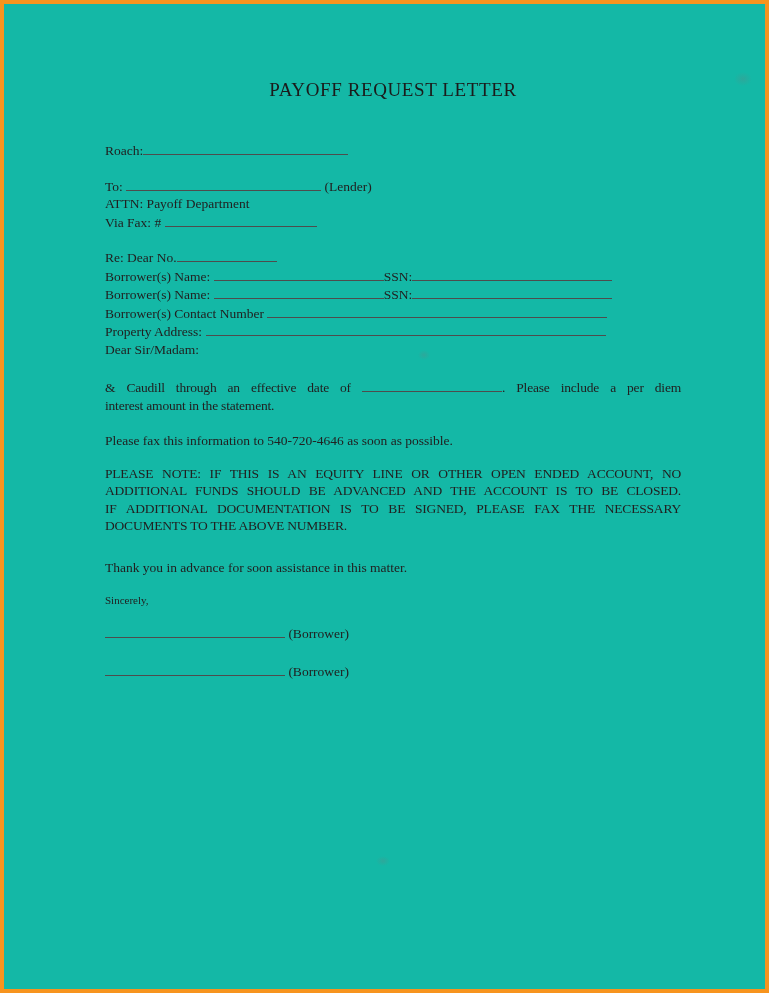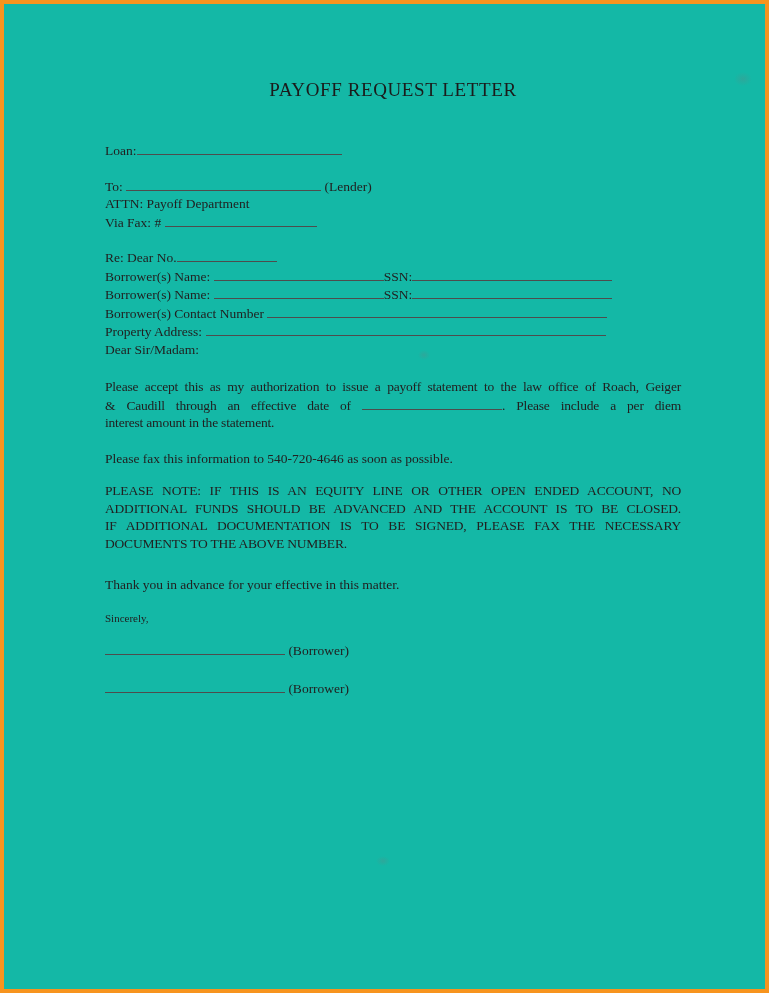--- a/index.html
+++ b/index.html
@@ -78,21 +78,21 @@
 <div class="page">
   <div class="smudge smudge-1"></div>
   <div class="smudge smudge-2"></div>
   <div class="smudge smudge-3"></div>
 
   <div class="content">
 
     <h1 class="doc-title">PAYOFF REQUEST LETTER</h1>
 
     <div class="row row-date">
-      <span>Loan:</span><span class="blank w-date"></span>
+      <span>Roach:</span><span class="blank w-date"></span>
     </div>
 
     <div class="block-to">
       <div class="row">
         <span>To:</span>
         <span class="blank w-to"></span>
         <span>(Lender)</span>
       </div>
       <div class="row">ATTN: Payoff Department</div>
       <div class="row">
@@ -119,42 +119,41 @@
       </div>
       <div class="row">
         <span>Property Address:</span>
         <span class="blank w-property"></span>
       </div>
     </div>
 
     <div class="salutation">Dear Sir/Madam:</div>
 
     <div class="para">
-      <div class="pline">Please accept this as my authorization to issue a payoff statement to the law office of Roach, Geiger</div>
       <div class="pline">
         <span>&amp; Caudill through an effective date of</span>
         <span class="blank w-effdate"></span><span>.  Please include a per diem</span>
       </div>
       <div class="pline pline-last">interest amount in the statement.</div>
     </div>
 
     <div class="fax-line">
       <span>Please fax this information to</span>
       <span>540-720-4646</span>
       <span>as soon as possible.</span>
     </div>
 
     <div class="para note">
         <div class="pline">PLEASE NOTE:  IF THIS IS AN EQUITY LINE OR OTHER OPEN ENDED ACCOUNT, NO</div>
         <div class="pline">ADDITIONAL FUNDS SHOULD BE ADVANCED AND THE ACCOUNT IS TO BE CLOSED.</div>
         <div class="pline">IF ADDITIONAL DOCUMENTATION IS TO BE SIGNED, PLEASE FAX THE NECESSARY</div>
         <div class="pline pline-last">DOCUMENTS TO THE ABOVE NUMBER.</div>
       </div>
 
-    <div class="thanks">Thank you in advance for your effective in this matter.</div>
+    <div class="thanks">Thank you in advance for soon assistance in this matter.</div>
 
     <div class="sincerely">Sincerely,</div>
 
     <div class="sig-row sig-1">
       <span class="blank w-sig"></span>
       <span>(Borrower)</span>
     </div>
 
     <div class="sig-row sig-2">
       <span class="blank w-sig"></span>

